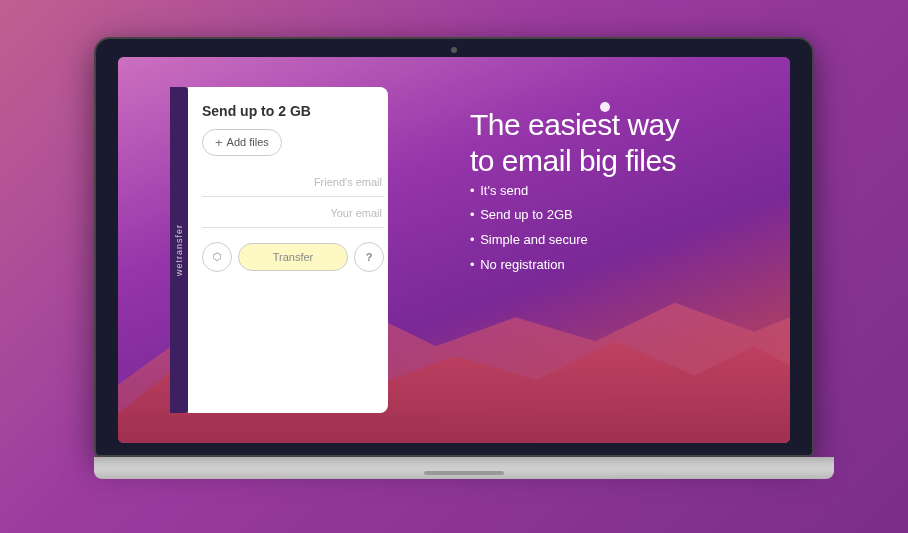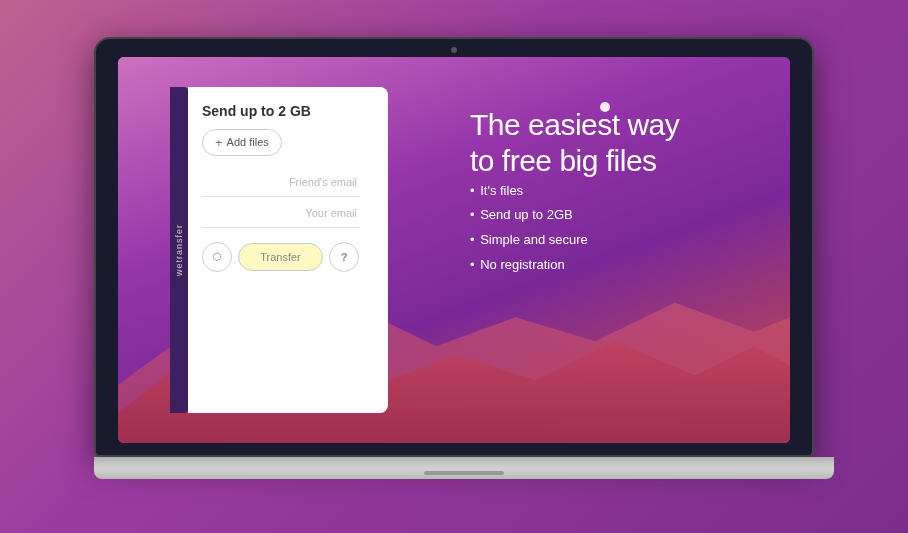--- a/index.html
+++ b/index.html
@@ -136,21 +136,21 @@
       color: #ccc;
       letter-spacing: 1px;
       font-weight: 500;
     }
 
     
     .form-card {
       width: 200px;
       background: white;
       border-radius: 0 8px 8px 0;
-      padding: 16px 29px 12px 14px;
+      padding: 16px 4px 12px 14px;
       display: flex;
       flex-direction: column;
       gap: 0;
     }
 
     .form-title {
       font-size: 14px;
       font-weight: 600;
       color: #333;
       margin-bottom: 10px;
@@ -303,24 +303,24 @@
 
           <path d="M0,150 L60,100 L120,130 L180,85 L260,120 L340,90 L420,115 L500,75 L580,110 L640,80 L676,100 L676,180 L0,180 Z" fill="url(#mtn1)"></path>
         </svg>
       </div>
 
       <div class="glow-dot"></div>
 
       <div class="right-content">
         <h1 class="main-headline">
           <span>The easiest way</span><br>
-          <span>to free big files</span>
+          <span>to email big files</span>
         </h1>
         <ul class="feature-list">
-          <li>It's files</li>
+          <li>It's send</li>
           <li>Send up to 2GB</li>
           <li>Simple and secure</li>
           <li>No registration</li>
         </ul>
       </div>
 
       <div class="form-panel-wrapper">
         <div class="side-tab">
           <span>wetransfer</span>
         </div>

